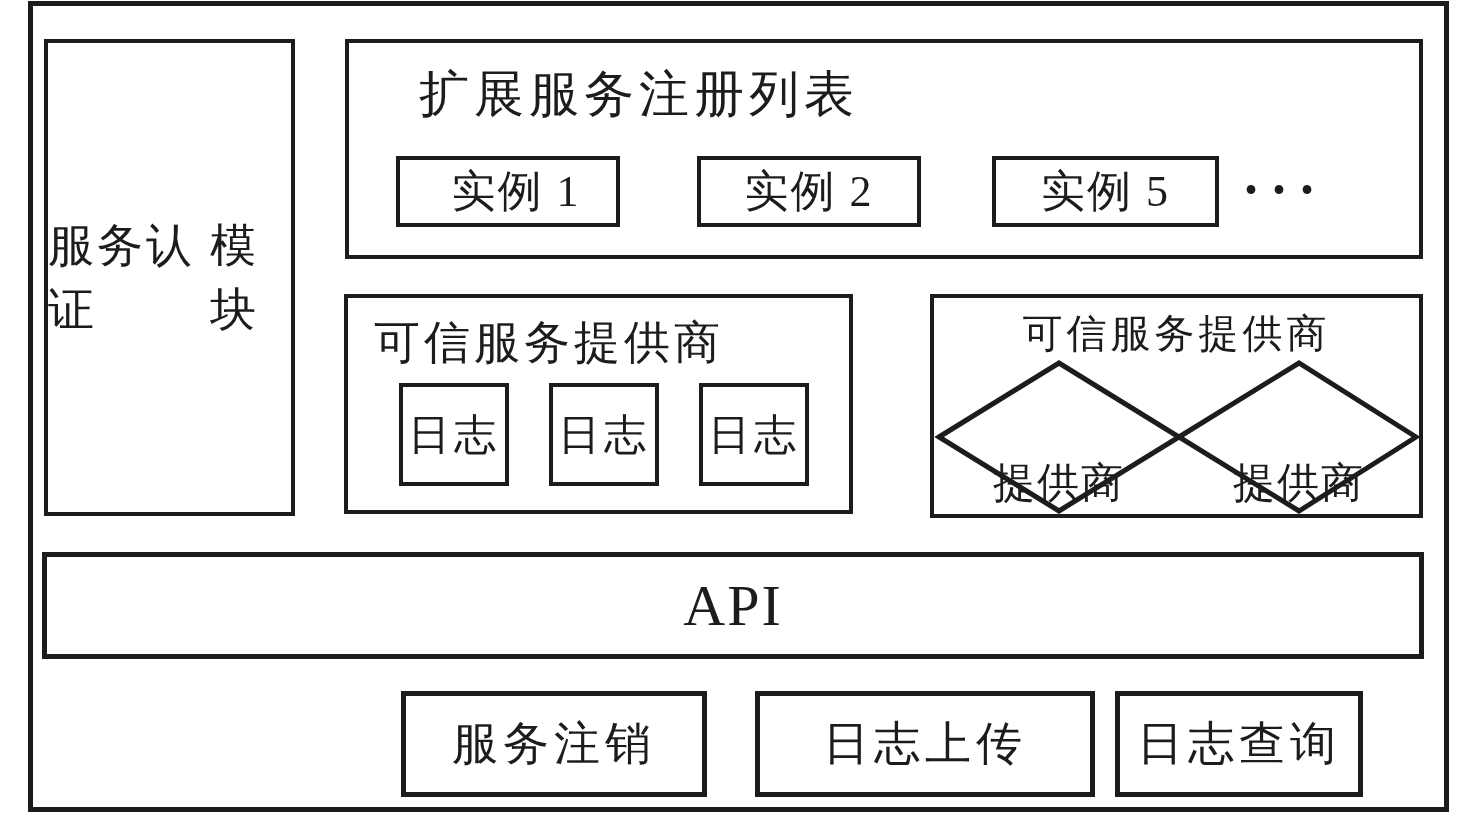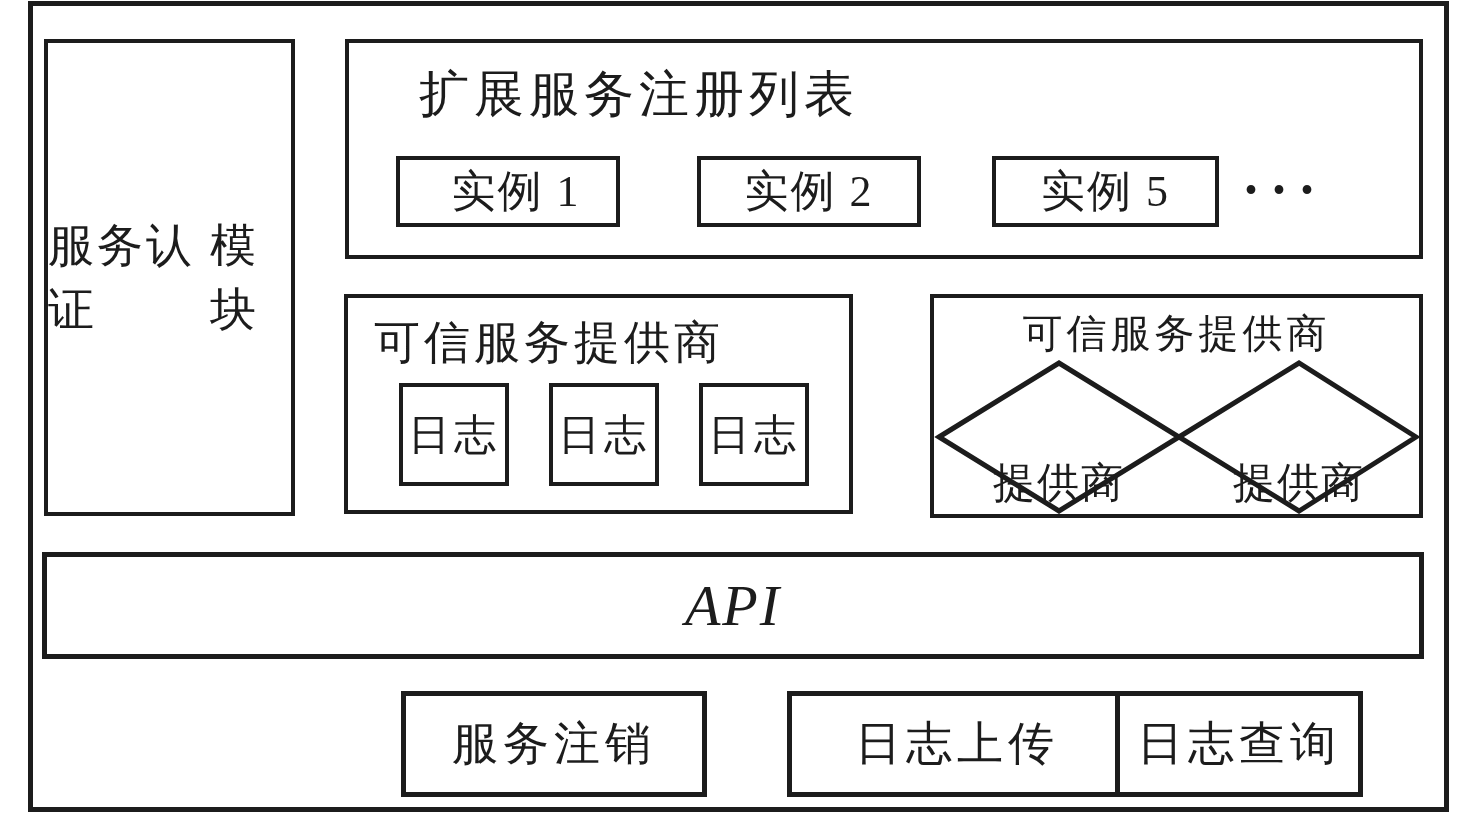--- a/index.html
+++ b/index.html
@@ -138,40 +138,39 @@
   
   .api-box {
     left: 42px; top: 552px;
     width: 1382px; height: 107px;
     border-width: 5px;
     display: flex;
     align-items: center;
     justify-content: center;
     font-size: 58px;
     letter-spacing: 2px;
-    font-style: italic;
   }
   
   .op-box {
     position: absolute;
     top: 691px;
     height: 106px;
     box-sizing: border-box;
     border: 5px solid #1c1c1c;
     background: #ffffff;
     display: flex;
     align-items: center;
     justify-content: center;
     font-size: 46px;
     letter-spacing: 5px;
     white-space: nowrap;
   }
   .op-1 { left: 42px;   width: 312px; }
   .op-2 { left: 401px;  width: 306px; }
-  .op-3 { left: 787px;  width: 340px; }
+  .op-3 { left: 755px;  width: 340px; }
   .op-4 { left: 1115px; width: 248px; }
 </style>
 </head>
 <body>
 
 <div class="stage">
 
   <div class="box outer-frame"></div>
 
   <div class="box auth-box">

